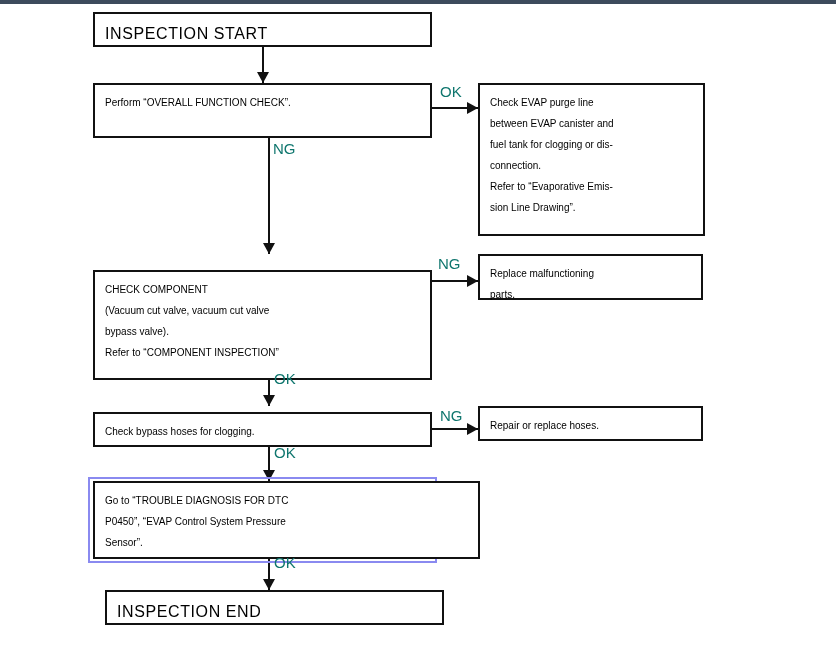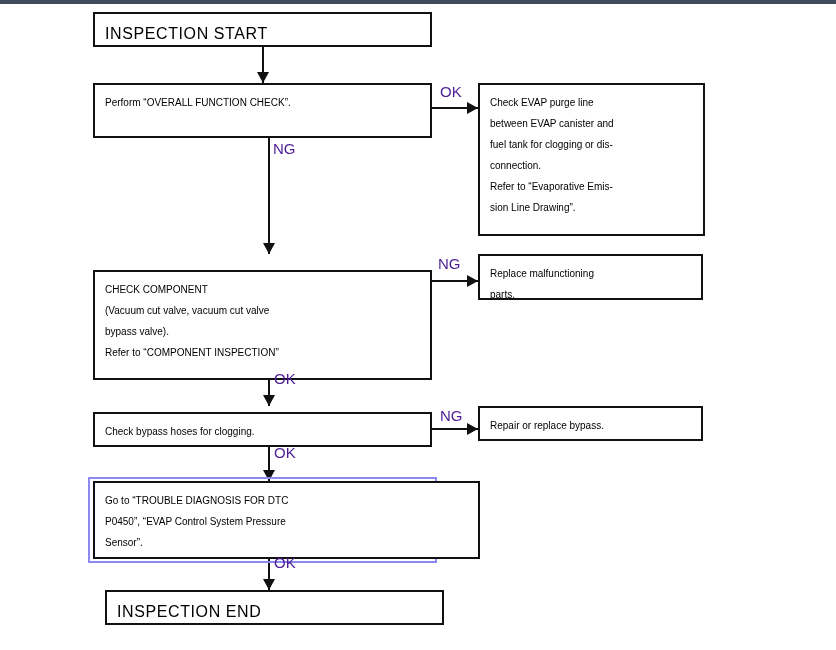--- a/index.html
+++ b/index.html
@@ -52,21 +52,21 @@
     position: absolute;
     box-sizing: border-box;
     border: 2px solid #8a8af0;
     background: transparent;
     pointer-events: none;
   }
   .edge-label {
     position: absolute;
     font-size: 15px;
     line-height: 17px;
-    color: #4c1d95;
+    color: #0f766e;
     white-space: nowrap;
   }
 </style>
 </head>
 <body>
 
 <div id="canvas">
 
   <div id="top-bar"></div>
 
@@ -99,21 +99,21 @@
 connection.
 Refer to “Evaporative Emis-
 sion Line Drawing”.</div>
       <div class="node" style="left: 93px; top: 270px; width: 339px; height: 110px; border-color: rgb(17, 17, 17);">CHECK COMPONENT
 (Vacuum cut valve, vacuum cut valve
 bypass valve).
 Refer to “COMPONENT INSPECTION”</div>
       <div class="node" style="left: 478px; top: 254px; width: 225px; height: 46px; border-color: rgb(17, 17, 17);">Replace malfunctioning
 parts.</div>
       <div class="node" style="left: 93px; top: 412px; width: 339px; height: 35px; border-color: rgb(17, 17, 17);">Check bypass hoses for clogging.</div>
-      <div class="node" style="left: 478px; top: 406px; width: 225px; height: 35px; border-color: rgb(17, 17, 17);">Repair or replace bypass.</div>
+      <div class="node" style="left: 478px; top: 406px; width: 225px; height: 35px; border-color: rgb(17, 17, 17);">Repair or replace hoses.</div>
       <div class="node" style="left: 93px; top: 481px; width: 387px; height: 78px; border-color: rgb(17, 17, 17);">Go to “TROUBLE DIAGNOSIS FOR DTC
 P0450”, “EVAP Control System Pressure
 Sensor”.</div>
       <div class="node center" style="left: 105px; top: 590px; width: 339px; height: 35px; border-color: rgb(17, 17, 17);">INSPECTION END</div>
     </div>
   <div id="label-layer">
       <div class="edge-label" style="left: 273px; top: 140px;">NG</div>
       <div class="edge-label" style="left: 440px; top: 83px;">OK</div>
       <div class="edge-label" style="left: 438px; top: 255px;">NG</div>
       <div class="edge-label" style="left: 274px; top: 370px;">OK</div>

